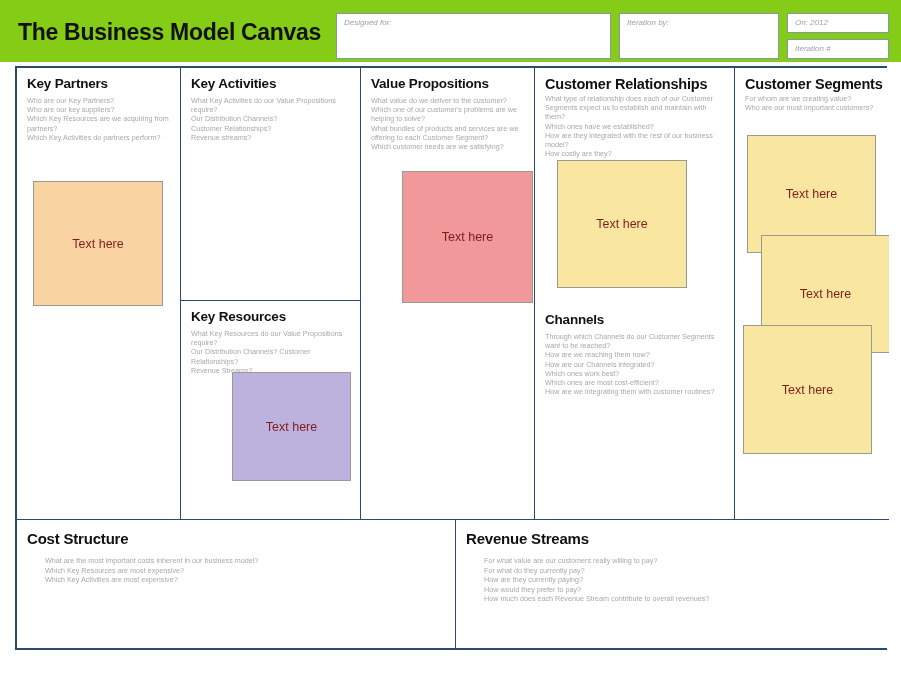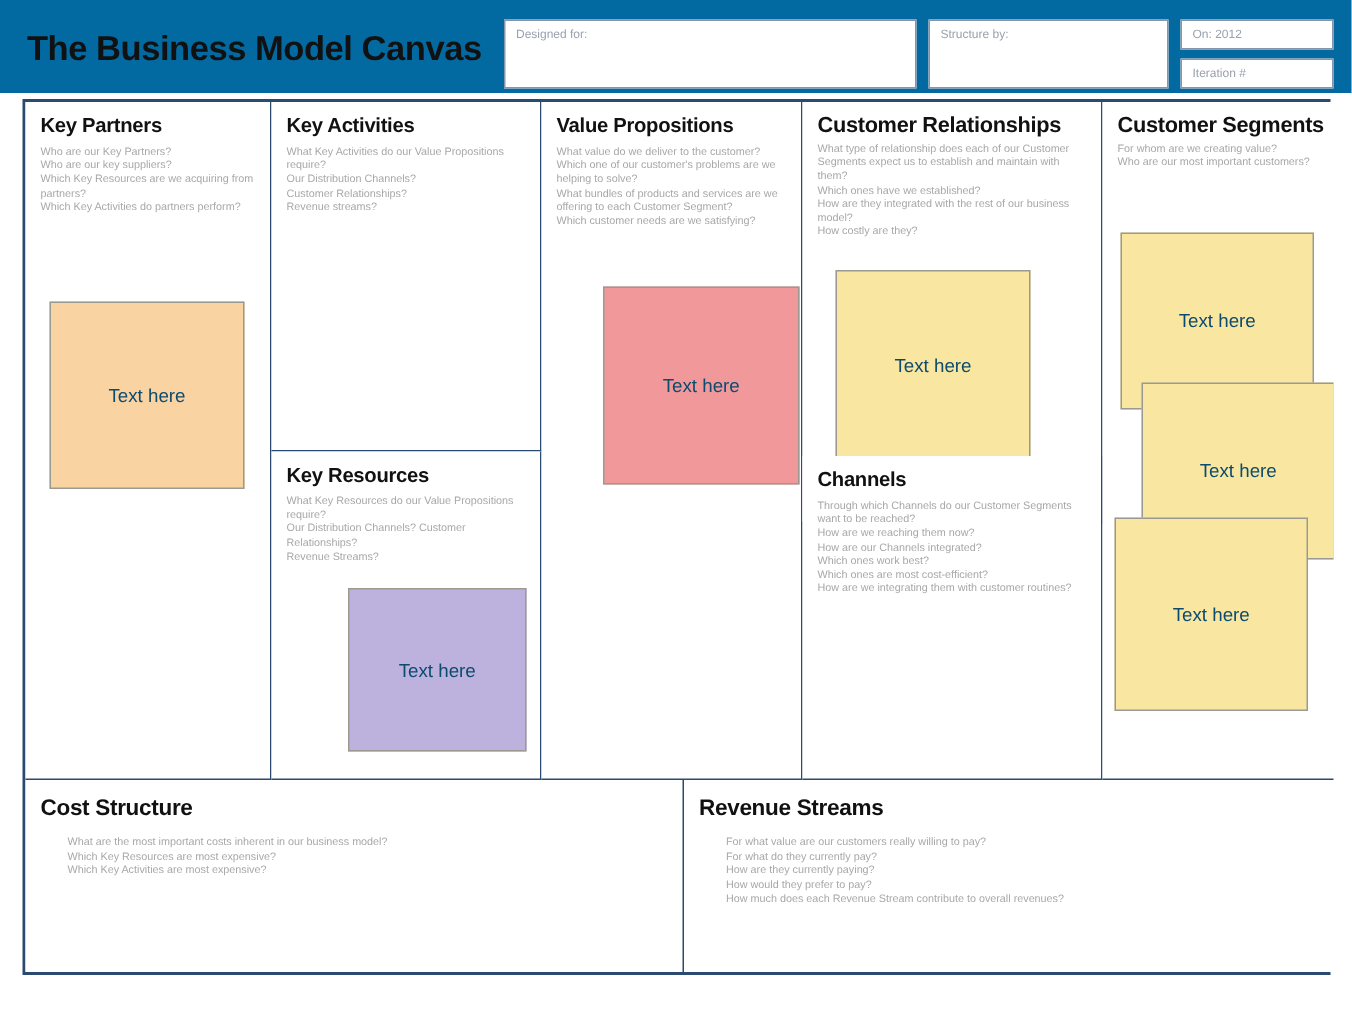--- a/index.html
+++ b/index.html
@@ -12,21 +12,21 @@
     overflow: hidden;
     position: relative;
   }
 
   
   .header {
     position: absolute;
     left: 0; top: 0;
     width: 901px;
     height: 62px;
-    background: #0369a1;
+    background: #84cc16;
   }
 
   .canvas-title {
     position: absolute;
     left: 18px;
     top: 19px;
     font-size: 23px;
     font-weight: bold;
     color: #111111;
     letter-spacing: -0.3px;
@@ -36,20 +36,21 @@
   .hdr-box {
     position: absolute;
     border: 1px solid #8595aa;
     background: #ffffff;
   }
   .hdr-box .hdr-label {
     position: absolute;
     left: 7px;
     top: 4px;
     font-size: 8px;
+    font-style: italic;
     color: #9aa2ad;
     white-space: nowrap;
   }
 
   #hdr-designed-for { left: 336px; top: 13px; width: 275px; height: 46px; }
   #hdr-designed-by  { left: 619px; top: 13px; width: 160px; height: 46px; }
   #hdr-on           { left: 787px; top: 13px; width: 102px; height: 20px; }
   #hdr-iteration    { left: 787px; top: 39px; width: 102px; height: 20px; text-align: center; }
 
   
@@ -103,42 +104,41 @@
   .bottom .cell-prompts { top: 36px; left: 28px; font-size: 7.2px; line-height: 9.6px; }
 
   
   .note {
     position: absolute;
     border: 1px solid #9a9a92;
     display: flex;
     align-items: center;
     justify-content: center;
     font-size: 12.5px;
-    color: #0c4a6e;
+    color: #7f1d1d;
     box-shadow: 0 0 0 0 rgba(0,0,0,0);
-    margin-top: 20px;
   }
   .note-orange { background: #fad3a2; }
   .note-pink   { background: #f0989a; }
   .note-purple { background: #bdb2de; }
   .note-yellow { background: #f9e7a1; }
 </style>
 </head>
 <body>
 
 <div class="header">
 
   <div class="canvas-title">The Business Model Canvas</div>
 
   <div class="hdr-box" id="hdr-designed-for">
     <span class="hdr-label">Designed for:</span>
   </div>
 
   <div class="hdr-box" id="hdr-designed-by">
-    <span class="hdr-label">Structure by:</span>
+    <span class="hdr-label">Iteration by:</span>
   </div>
 
   <div class="hdr-box" id="hdr-on">
     <span class="hdr-label">On: 2012</span>
   </div>
 
   <div class="hdr-box" id="hdr-iteration">
     <span class="hdr-label">Iteration #</span>
   </div>
 </div>

